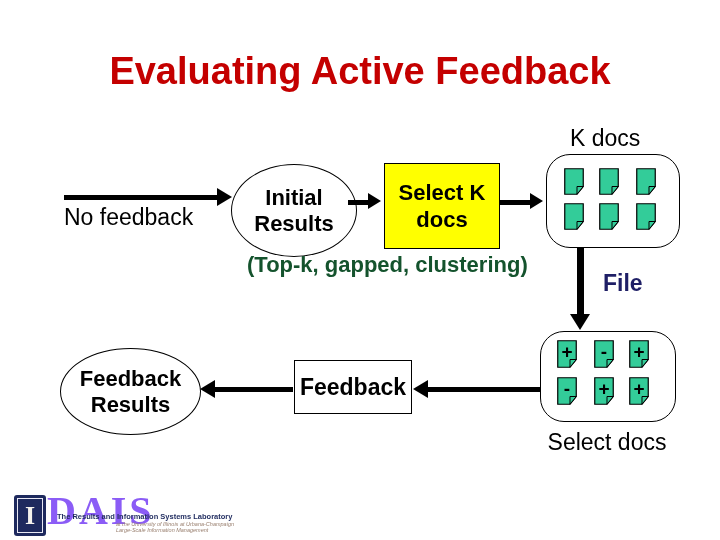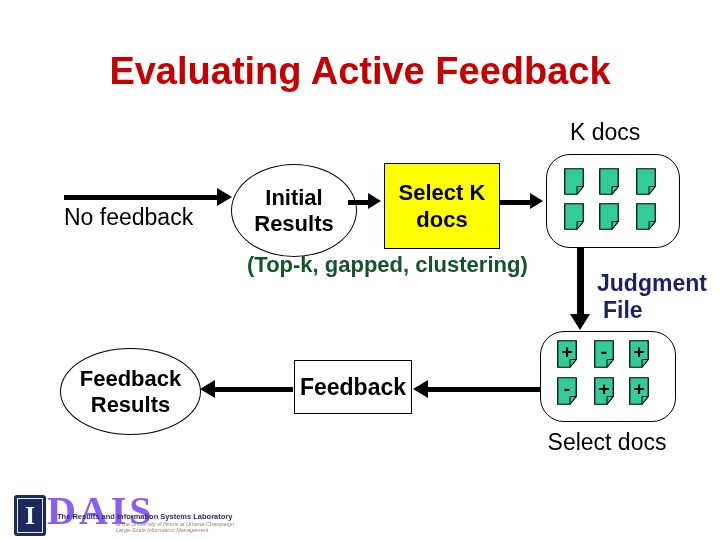--- a/index.html
+++ b/index.html
@@ -9,21 +9,21 @@
   }
 
   .title {
     position:absolute; top:50px; left:0; width:720px; text-align:center;
     font-size:38px; font-weight:bold; color:#c40000; letter-spacing:0px;
   }
 
   .lbl { position:absolute; white-space:nowrap; }
   #query-label      { left:32px;  top:148px; font-size:23px; font-weight:bold; }
   #no-feedback-label{ left:64px;  top:204px; font-size:23px; }
-  #k-docs-label     { left:570px; top:119px; font-size:23px; }
+  #k-docs-label     { left:570px; top:125px; font-size:23px; }
   #topk-label       { left:247px; top:252px; font-size:22px; font-weight:bold; color:#14532d; }
   #judgment-label   { left:597px; top:270px; font-size:23px; font-weight:bold; color:#1f1f66; line-height:27px; }
   #judgment-label .l2 { margin-left:6px; }
   #judged-docs-label{ left:540px; top:429px; width:134px; text-align:center; font-size:23px; }
 
   .ellipse {
     position:absolute; border:1.5px solid #000; border-radius:50%; background:#fff;
     display:flex; flex-direction:column; align-items:center; justify-content:center;
     font-weight:bold; font-size:22px; line-height:26px; text-align:right;
   }
@@ -167,21 +167,20 @@
   </div>
 
   <div class="lbl" id="topk-label">(Top-k, gapped, clustering)</div>
 
   <div class="arrow" style="left:570px; top:247px; width:20px; height:83px;">
     <div class="shaft" style="left:6.5px; top:0; width:7px; height:68px;"></div>
     <div class="head-down" style="left:0; top:67px;"></div>
   </div>
 
   <div class="lbl" id="judgment-label">
-    <div>Judgment</div>
     <div class="l2">File</div>
   </div>
 
   <div class="doc-panel" id="judged-panel">
     <div class="jdoc" style="left:16px; top:8px;">
       <svg width="20" height="28" viewBox="0 0 20 28">
           <polygon points="0.75,0.75 19.25,0.75 19.25,19.5 13,27.25 0.75,27.25" fill="#33cc99" stroke="#000" stroke-width="1.2"></polygon>
           <polygon points="19.25,19.5 13,19.5 13,27.25" fill="#33cc99" stroke="#000" stroke-width="1"></polygon>
         </svg>
       <span class="sign">+</span>

